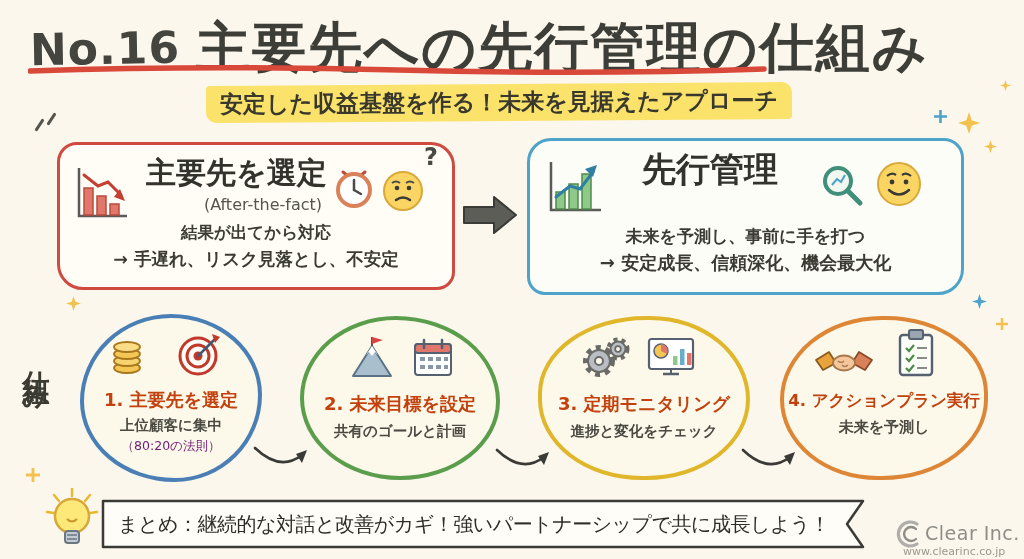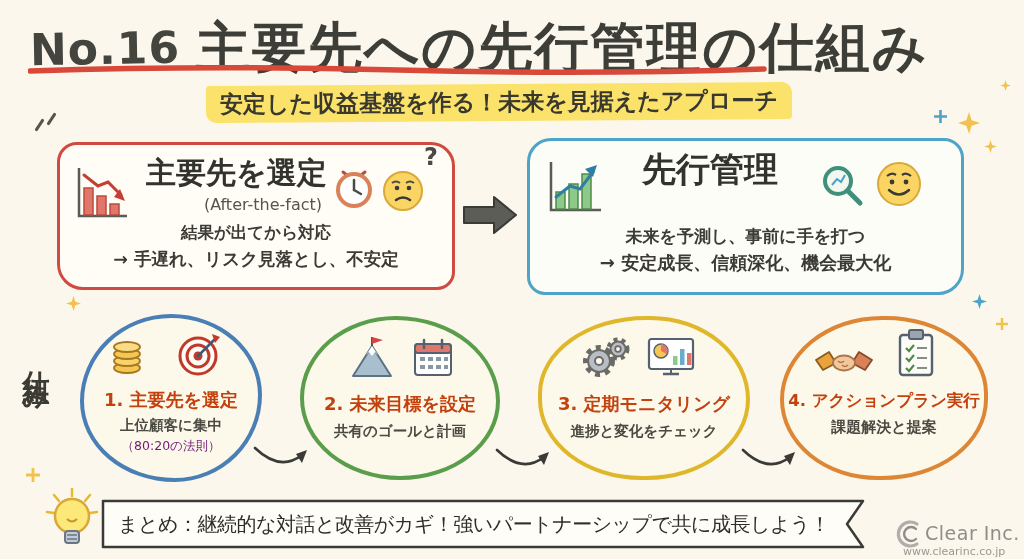--- a/index.html
+++ b/index.html
@@ -231,21 +231,21 @@
       <rect x="4" y="7" width="32" height="40" rx="3" fill="#fdfdf8" stroke="#556070" stroke-width="2.4"></rect>
       <rect x="13" y="2" width="14" height="9" rx="2" fill="#9aa5b0" stroke="#556070" stroke-width="2"></rect>
       <path d="M10 20 l3 3 l5 -6" fill="none" stroke="#4e8a4a" stroke-width="2.2"></path>
       <line x1="21" y1="20" x2="31" y2="20" stroke="#8a8a86" stroke-width="2"></line>
       <path d="M10 30 l3 3 l5 -6" fill="none" stroke="#4e8a4a" stroke-width="2.2"></path>
       <line x1="21" y1="30" x2="31" y2="30" stroke="#8a8a86" stroke-width="2"></line>
       <path d="M10 40 l3 3 l5 -6" fill="none" stroke="#4e8a4a" stroke-width="2.2"></path>
       <line x1="21" y1="40" x2="31" y2="40" stroke="#8a8a86" stroke-width="2"></line>
     </svg>
     <div class="step-title" style="top:70px; font-size:16.5px;">4. アクションプラン実行</div>
-    <div class="step-desc" style="top:98px; font-size:15px;">課題解決と提案</div>
+    <div class="step-desc" style="top:98px; font-size:15px;">未来を予測し</div>
   </div>
 
   <svg class="abs" style="left:252px; top:442px;" width="58" height="34" viewBox="0 0 58 34">
     <path d="M3 6 Q 28 30 50 13" fill="none" stroke="#3a3a36" stroke-width="2.6" stroke-linecap="round"></path>
     <polygon points="55,8 44,12 50,21" fill="#3a3a36"></polygon>
   </svg>
   <svg class="abs" style="left:494px; top:444px;" width="58" height="34" viewBox="0 0 58 34">
     <path d="M3 6 Q 28 30 50 13" fill="none" stroke="#3a3a36" stroke-width="2.6" stroke-linecap="round"></path>
     <polygon points="55,8 44,12 50,21" fill="#3a3a36"></polygon>
   </svg>

